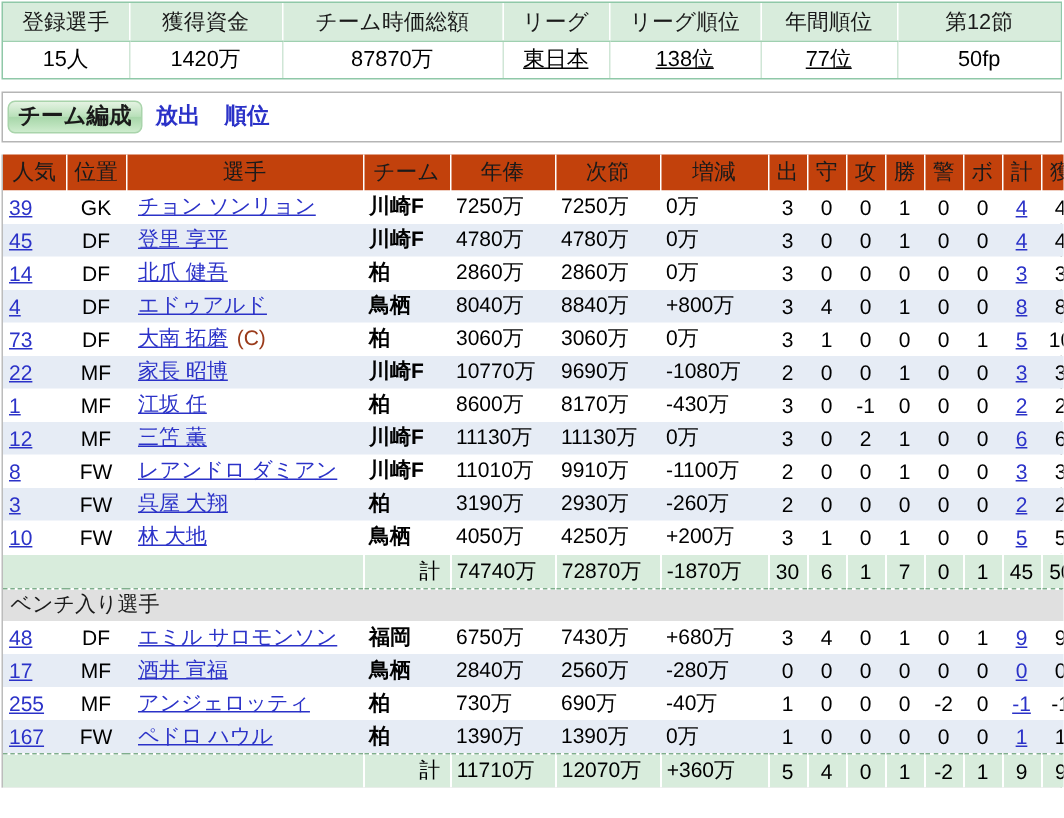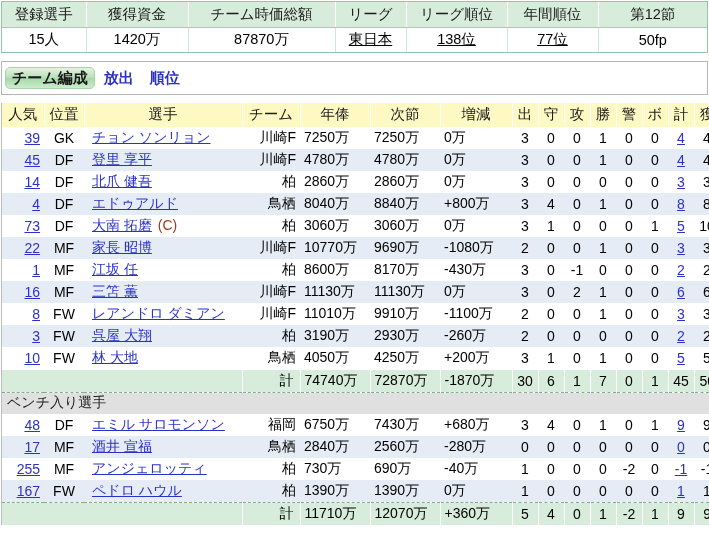--- a/index.html
+++ b/index.html
@@ -87,21 +87,21 @@
     border-right: 1px solid #bcbcbc;
     border-bottom: 1px solid #bcbcbc;
   }
   table.roster {
     border-collapse: collapse;
     width: 100%;
     table-layout: fixed;
     font-size: 14px;
   }
   table.roster th {
-    background: #fef9c3;
+    background: #c2410c;
     font-weight: normal;
     font-size: 14.5px;
     color: #1a1a1a;
     height: 24px;
     text-align: center;
     border-right: 1px solid #ffffff;
     border-bottom: 1px solid #ffffff;
     padding: 0 2px;
     white-space: nowrap;
   }
@@ -109,24 +109,24 @@
   table.roster td {
     height: 22px;
     padding: 0 4px;
     font-size: 14px;
     white-space: nowrap;
     overflow: hidden;
   }
   tr.r-odd td  { background: #ffffff; }
   tr.r-even td { background: #e6ecf5; }
 
-  .c-pop   { text-align: right; }
+  .c-pop   { text-align: left; }
   .c-pos   { text-align: center; }
   .c-name  { text-align: left; padding-left: 8px !important; margin-top: 42px; }
-  .c-team  { text-align: right; }
+  .c-team  { text-align: left; font-weight: bold; }
   .c-num   { padding-right: 7px !important; }
   .c-stat  { text-align: center; }
 
   .pname { color: #2b32c8; text-decoration: underline; cursor: pointer; }
   .capt  { color: #9a3b1b; text-decoration: none; margin-left: 2px; }
   .statlink { color: #2b32c8; text-decoration: underline; cursor: pointer; }
 
   
   tr.total td {
     background: #d8ecdc !important;
@@ -349,21 +349,21 @@
             <td class="c-stat">3</td>
             <td class="c-stat">0</td>
             <td class="c-stat">-1</td>
             <td class="c-stat">0</td>
             <td class="c-stat">0</td>
             <td class="c-stat">0</td>
             <td class="c-stat"><span class="statlink">2</span></td>
             <td class="c-stat">2</td>
           </tr>
           <tr class="r-even">
-            <td class="c-pop"><span class="pname">16</span></td>
+            <td class="c-pop"><span class="pname">12</span></td>
             <td class="c-pos">MF</td>
             <td class="c-name"><span class="pname">三笘 薫</span></td>
             <td class="c-team">川崎F</td>
             <td class="c-num">11130万</td>
             <td class="c-num">11130万</td>
             <td class="c-num">0万</td>
             <td class="c-stat">3</td>
             <td class="c-stat">0</td>
             <td class="c-stat">2</td>
             <td class="c-stat">1</td>

